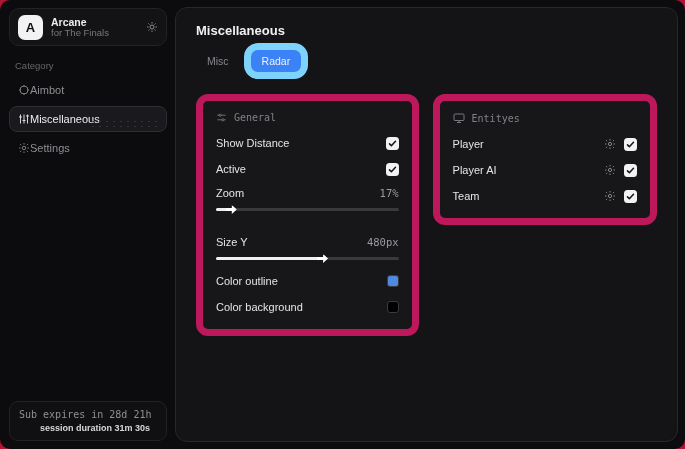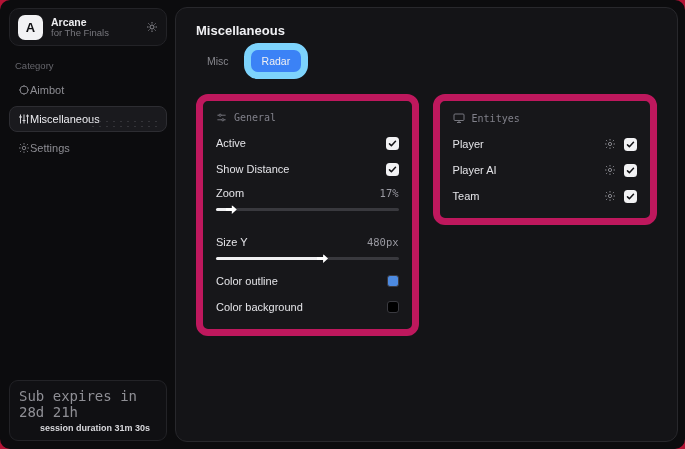--- a/index.html
+++ b/index.html
@@ -57,21 +57,21 @@
     background-image:radial-gradient(#3a3a40 1px, transparent 1px);
     background-size:7px 5px; opacity:.8;
   }
   .sub-card {
     position:absolute; left:9px; right:8px; bottom:8px;
     border:1px solid #232327; background:#101013;
     border-radius:9px; padding:7px 9px;
   }
   .sub-line1 {
     color:#8f8f95; font-family:"DejaVu Sans Mono", monospace;
-    font-size:14px; margin-bottom:3px;
+    font-size:10px; margin-bottom:3px;
   }
   .sub-line2 { color:#d8d8dc; font-size:9px; font-weight:bold;margin-left:21px; }
 
   
   .main {
     position:absolute; left:175px; top:7px; right:7px; bottom:7px;
     background:#141417; border:1px solid #28282c;
     border-radius:12px; padding:15px 20px;
   }
   .page-title { color:#f0f0f3; font-size:13px; font-weight:bold; }
@@ -215,30 +215,30 @@
             <svg width="11" height="11" viewBox="0 0 24 24" fill="none" stroke="currentColor" stroke-width="2">
               <path d="M3 7h18M3 17h18"></path>
               <circle cx="9" cy="7" r="2.4" fill="#17171a"></circle>
               <circle cx="15" cy="17" r="2.4" fill="#17171a"></circle>
             </svg>
           </span>
           <span>General</span>
         </div>
 
         <div class="row">
-          <span class="row-label">Active</span>
+          <span class="row-label">Show Distance</span>
           <span class="checkbox">
             <svg width="9" height="9" viewBox="0 0 24 24" fill="none" stroke="#141417" stroke-width="4" stroke-linecap="round" stroke-linejoin="round">
                 <path d="M4 13l5 5L20 6"></path>
               </svg>
           </span>
         </div>
 
         <div class="row">
-          <span class="row-label">Show Distance</span>
+          <span class="row-label">Active</span>
           <span class="checkbox">
             <svg width="9" height="9" viewBox="0 0 24 24" fill="none" stroke="#141417" stroke-width="4" stroke-linecap="round" stroke-linejoin="round">
                 <path d="M4 13l5 5L20 6"></path>
               </svg>
           </span>
         </div>
 
         <div class="slider-group">
           <div class="slider-head">
             <span class="row-label">Zoom</span>

